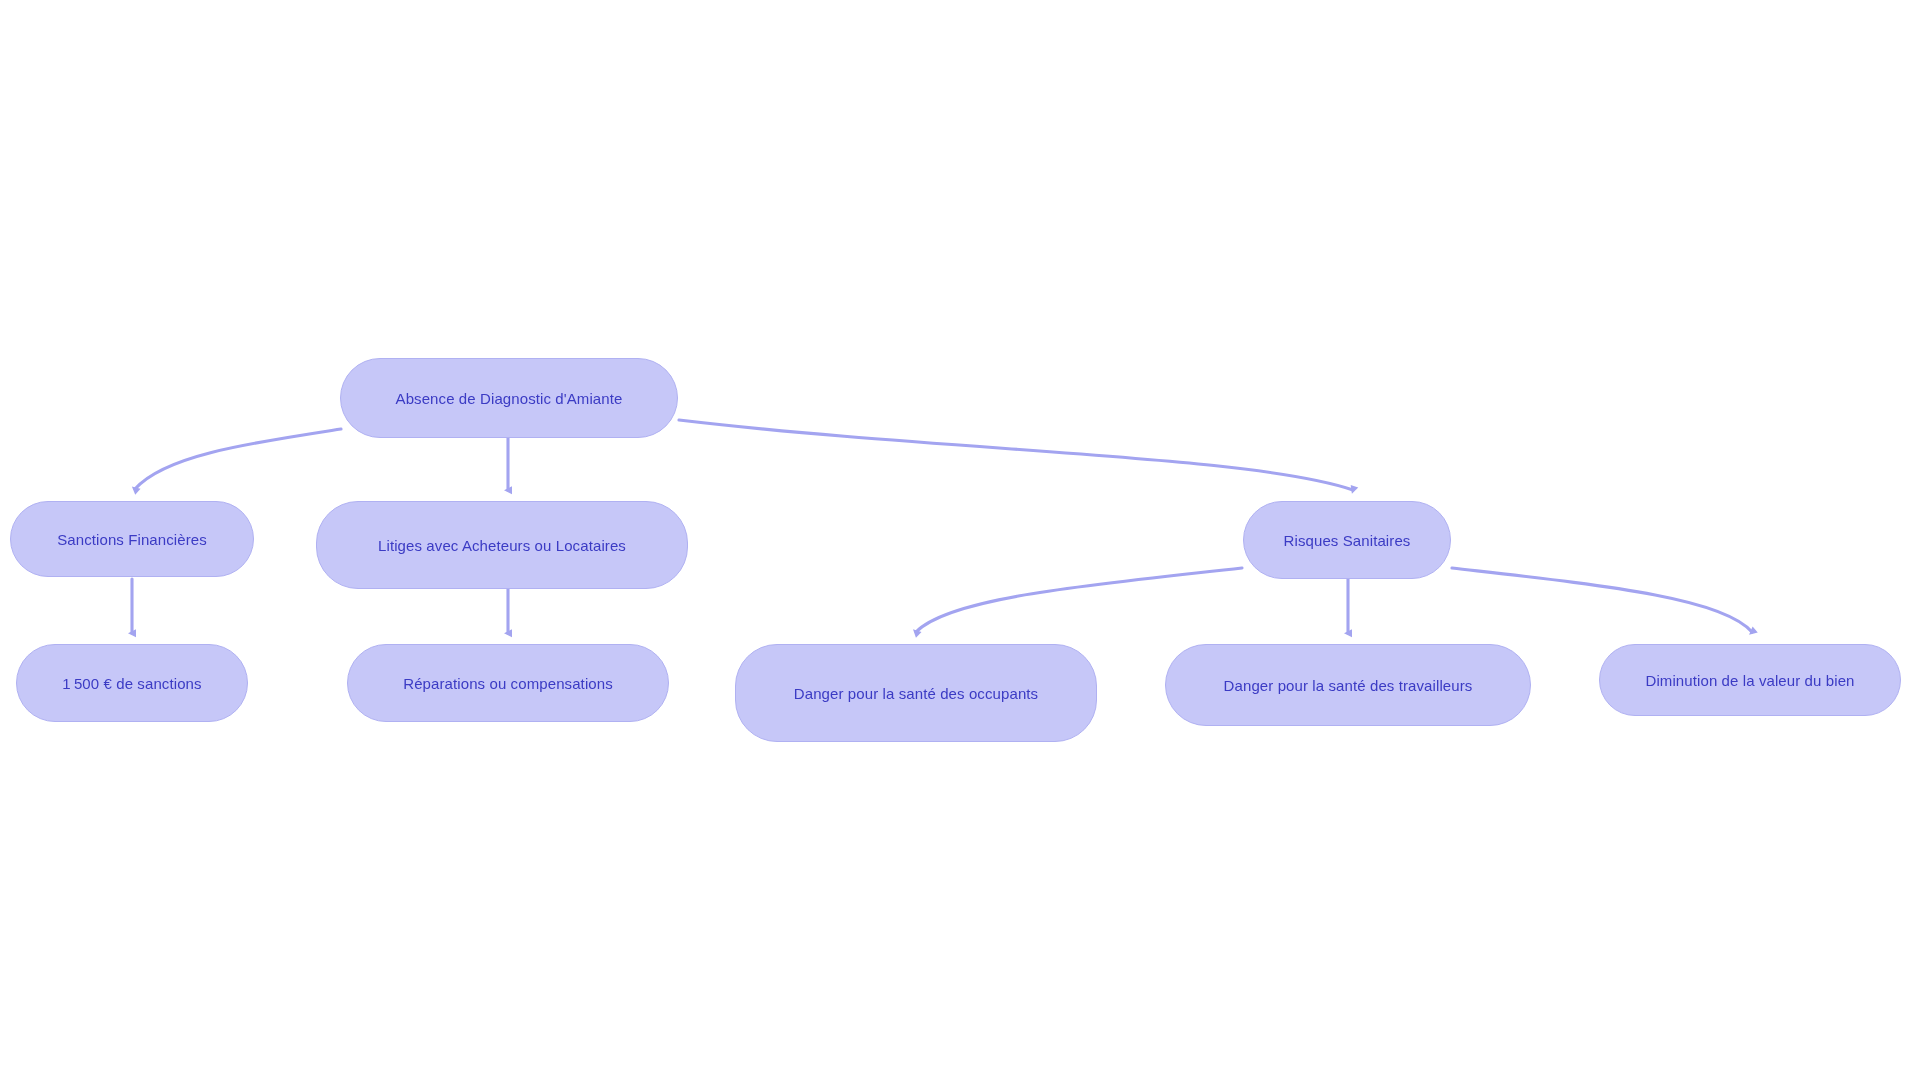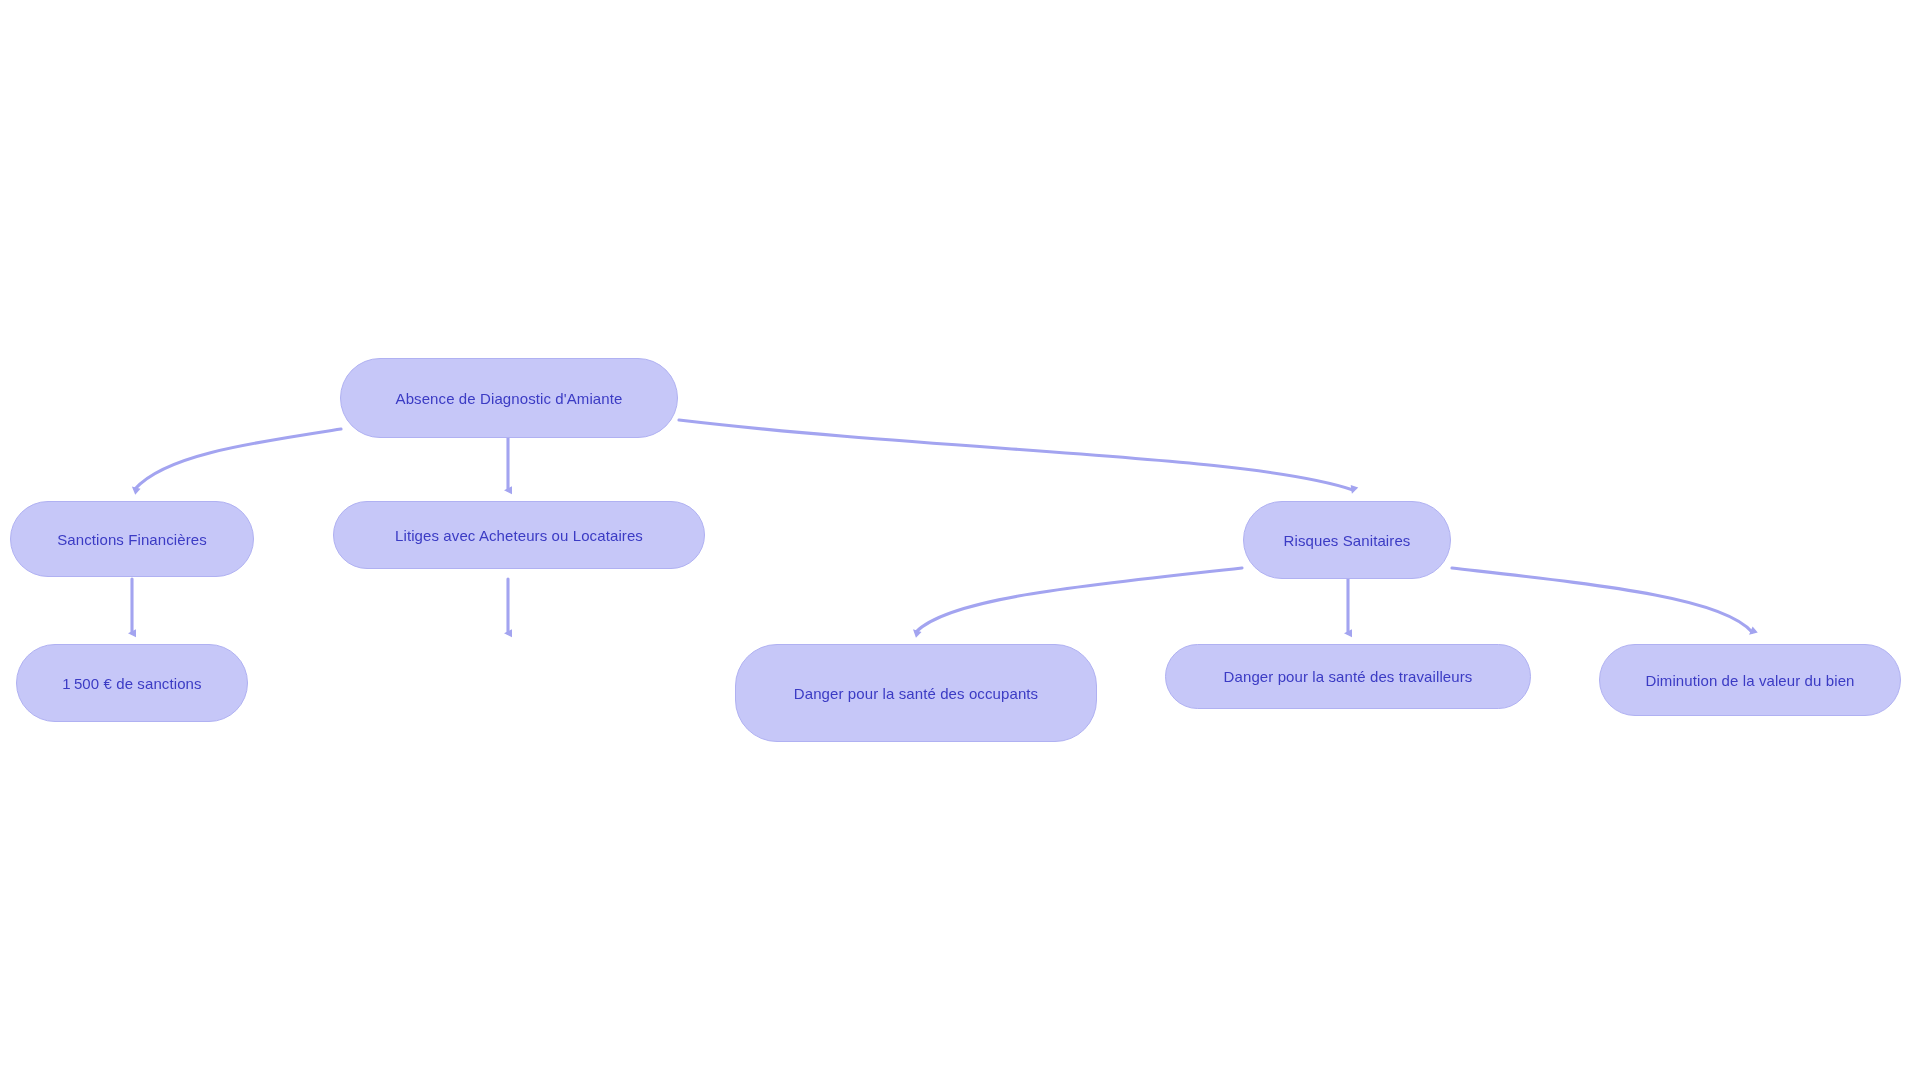--- a/index.html
+++ b/index.html
@@ -77,38 +77,41 @@
   </svg>
 
   <div class="node" style="left:340px; top:358px; width:338px; height:80px;">
     <span class="node-label">Absence de Diagnostic d'Amiante</span>
   </div>
 
   <div class="node" style="left:10px; top:501px; width:244px; height:76px;">
     <span class="node-label">Sanctions Financières</span>
   </div>
 
-  <div class="node" style="left:333px; top:501px; width:372px; height:68px;">
+  <div class="node" style="left:316px; top:501px; width:372px; height:88px;">
     <span class="node-label">Litiges avec Acheteurs ou Locataires</span>
   </div>
 
   <div class="node" style="left:1243px; top:501px; width:208px; height:78px;text-align:center;">
     <span class="node-label">Risques Sanitaires</span>
   </div>
 
   <div class="node" style="left:16px; top:644px; width:232px; height:78px;">
     <span class="node-label">1 500 € de sanctions</span>
   </div>
 
+  <div class="node" style="left:347px; top:644px; width:322px; height:78px;">
+    <span class="node-label">Réparations ou compensations</span>
+  </div>
 
   <div class="node" style="left:735px; top:644px; width:362px; height:98px;">
     <span class="node-label">Danger pour la santé des occupants</span>
   </div>
 
-  <div class="node" style="left:1165px; top:644px; width:366px; height:65px;">
+  <div class="node" style="left:1165px; top:644px; width:366px; height:82px;">
     <span class="node-label">Danger pour la santé des travailleurs</span>
   </div>
 
   <div class="node" style="left:1599px; top:644px; width:302px; height:72px;">
     <span class="node-label">Diminution de la valeur du bien</span>
   </div>
 
 </div>
 
 </body></html>

